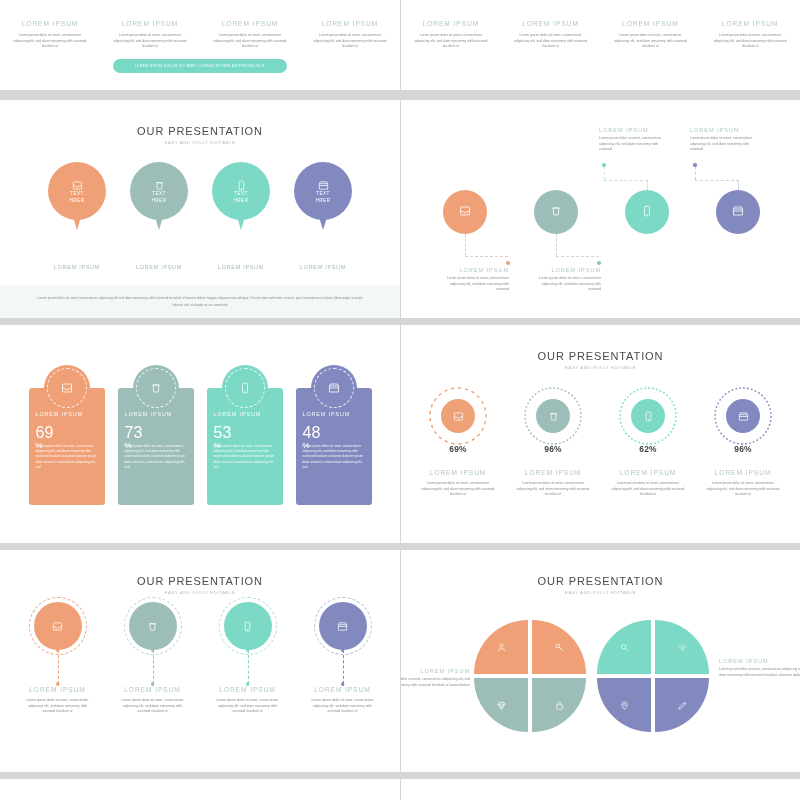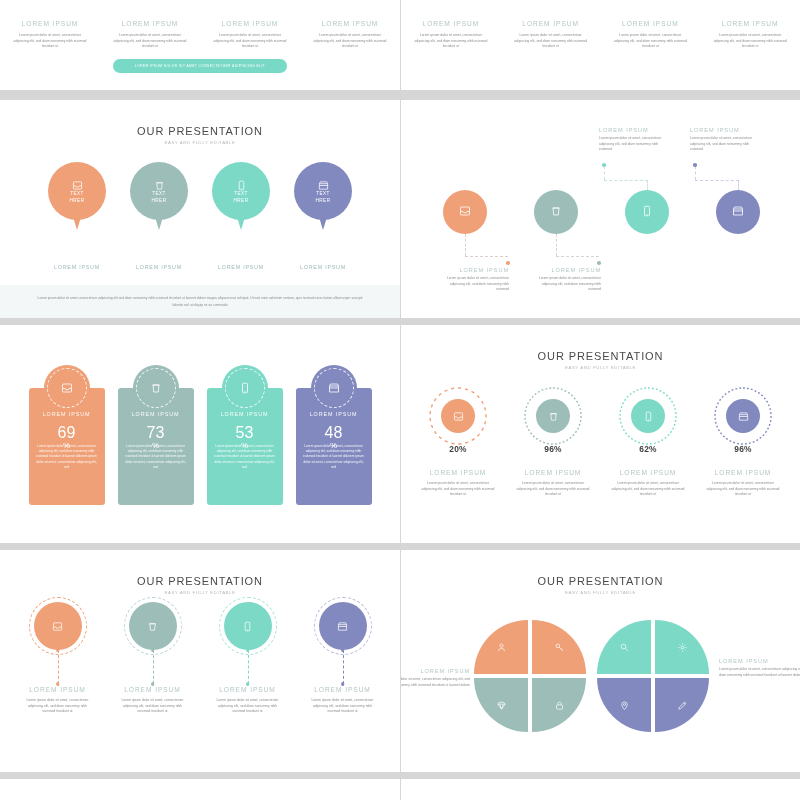--- a/index.html
+++ b/index.html
@@ -146,21 +146,21 @@
     position: absolute; inset: 3px;
     border: 1px dashed rgba(255,255,255,.85);
     border-radius: 50%;
   }
   .card-circ svg { width: 12px; height: 12px; position: relative; z-index: 3; }
   .card-body {
     margin-top: 23px;
     padding: 23px 7px 8px;
     min-height: 117px;
     border-radius: 3px;
-    color: #fff; text-align: center;
+    color: #fff; text-align: left;
   }
   .card-head { font-size: 5.4px; letter-spacing: .9px; color: rgba(255,255,255,.95); }
   .card-num { font-size: 16px; margin-top: 8px; line-height: 1; font-weight: 400; }
   .card-pct { font-size: 8px; margin-top: 1px; line-height: 1; }
   .card-txt { font-size: 3.2px; line-height: 1.62; margin-top: -6px; color: rgba(255,255,255,.92); }
   
   .rings { position: absolute; top: 60px; left: 0; width: 100%;
            display: flex; justify-content: center; gap: 13px; }
   .ring-col { width: 82px; text-align: center; }
   .ring-box { position: relative; width: 62px; height: 62px; margin: 0 auto; }
@@ -481,21 +481,21 @@
         <div class="ring-box">
           <svg class="arc" viewBox="0 0 62 62">
             <circle cx="31" cy="31" r="28" fill="none" stroke="#EFA077" stroke-width="1.4" stroke-dasharray="2 3" stroke-dashoffset="0" transform="rotate(-90 31 31)" pathLength="100" style="stroke-dasharray:1.8 2.2;"></circle>
           </svg>
           <div class="ring-inner" style="background:#EFA077">
             <svg viewBox="0 0 24 24" fill="none" stroke="#fff" stroke-width="1.6">
                 <rect x="3" y="4" width="18" height="16" rx="2"></rect>
                 <path d="M3 13h5l1.5 2.5h5L16 13h5"></path>
               </svg>
           </div>
-          <div class="ring-pct">20%</div>
+          <div class="ring-pct">69%</div>
         </div>
         <div class="lorem-head">LOREM IPSUM</div>
         <div class="lorem-body">Lorem ipsum dolor sit amet, consectetuer adipiscing elit, sed diam nonummy nibh euismod tincidunt ut</div>
       </div>
 
       <div class="ring-col">
         <div class="ring-box">
           <svg class="arc" viewBox="0 0 62 62">
             <circle cx="31" cy="31" r="28" fill="none" stroke="#9CBDB8" stroke-width="1.4" transform="rotate(-90 31 31)" style="stroke-dasharray:1.8 2.2;"></circle>
           </svg>

